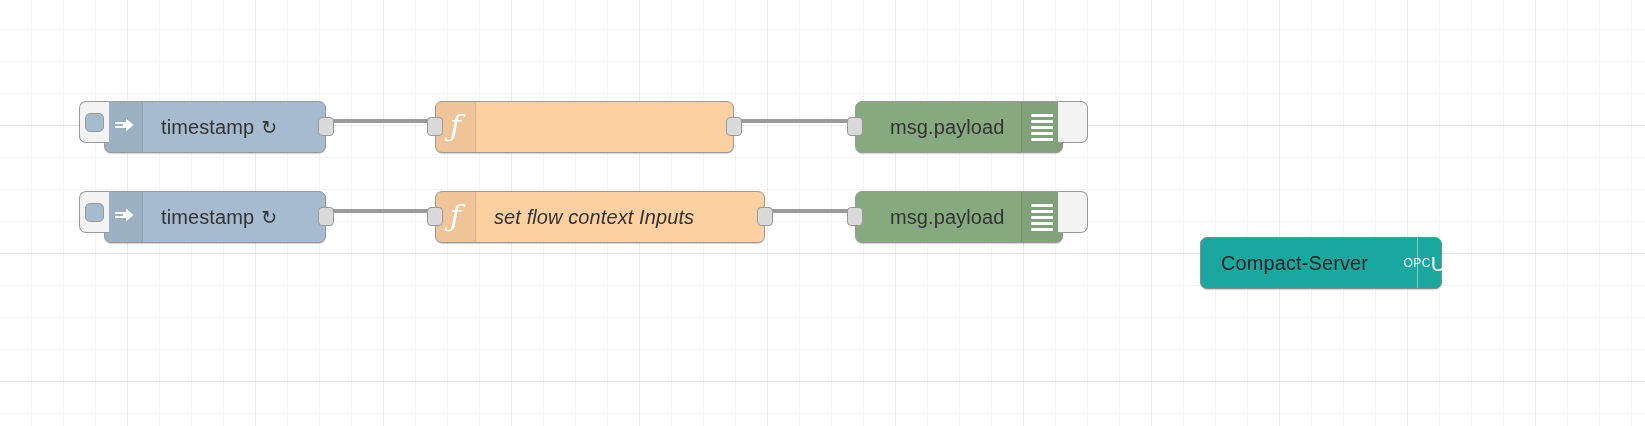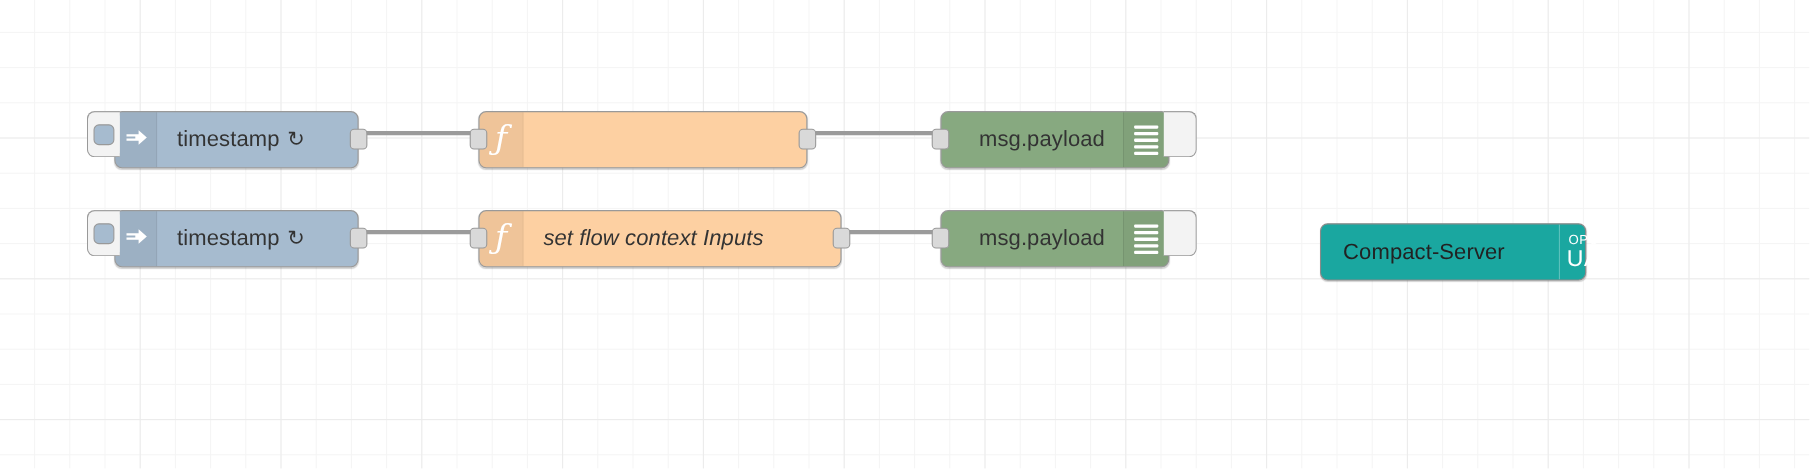--- a/index.html
+++ b/index.html
@@ -205,23 +205,22 @@
   }
   .node-opcua .node-label {
     color: #222222;
     padding-left: 20px;
     padding-right: 16px;
   }
   .opcua-icon-box {
     flex: 0 0 auto;
     width: 44px;
     display: flex;
-    flex-direction: column;
-    align-items: center;
-    justify-content: center;
+    align-items: center;
+    justify-content: flex-end;
     border-left: 1px solid rgba(255,255,255,0.45);
     box-sizing: border-box;
     border-radius: 0 6px 6px 0;
     line-height: 1;
   }
   .opcua-top {
     font-size: 12px;
     color: #ffffff;
     letter-spacing: 0.4px;
     font-weight: 500;
@@ -318,21 +317,21 @@
         <span></span>
         <span></span>
         <span></span>
         <span></span>
         <span></span>
       </div>
     </div>
     <div class="debug-toggle"></div>
   </div>
 
-  <div class="node node-opcua" style="left:1200px; top:203px; width:242px;gap:33px;">
+  <div class="node node-opcua" style="left:1200px; top:237px; width:242px;gap:33px;">
     <div class="node-label">Compact-Server</div>
     <div class="opcua-icon-box">
       <span class="opcua-top">OPC</span>
       <span class="opcua-bottom">UA</span>
     </div>
   </div>
 
 </div>
 
 </body></html>

